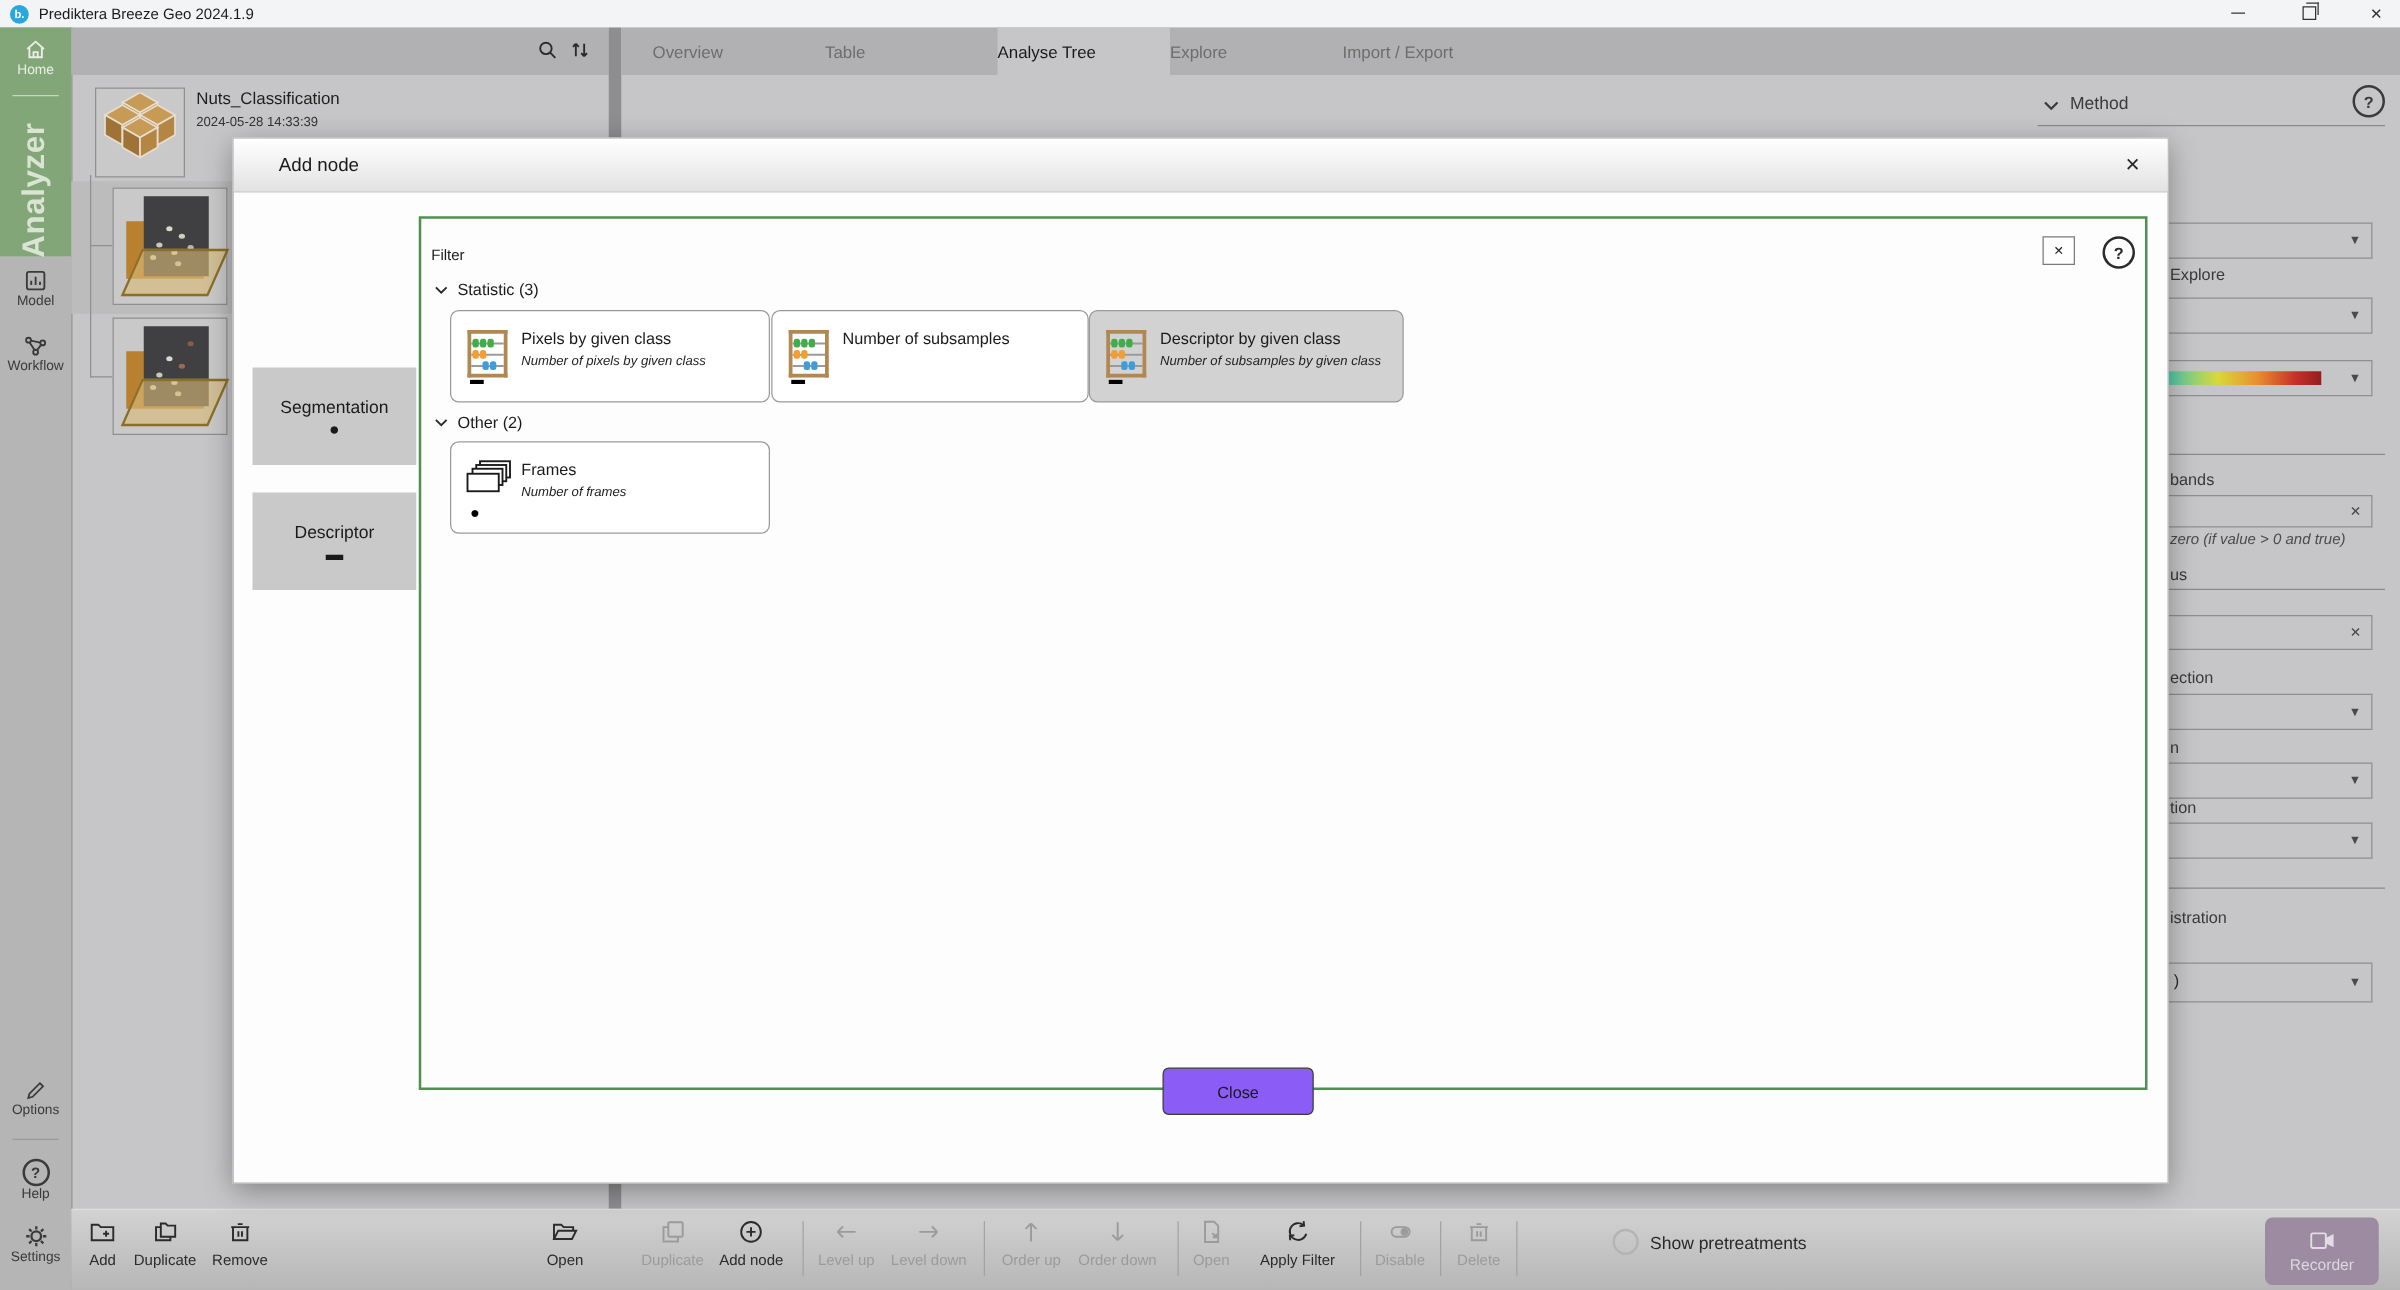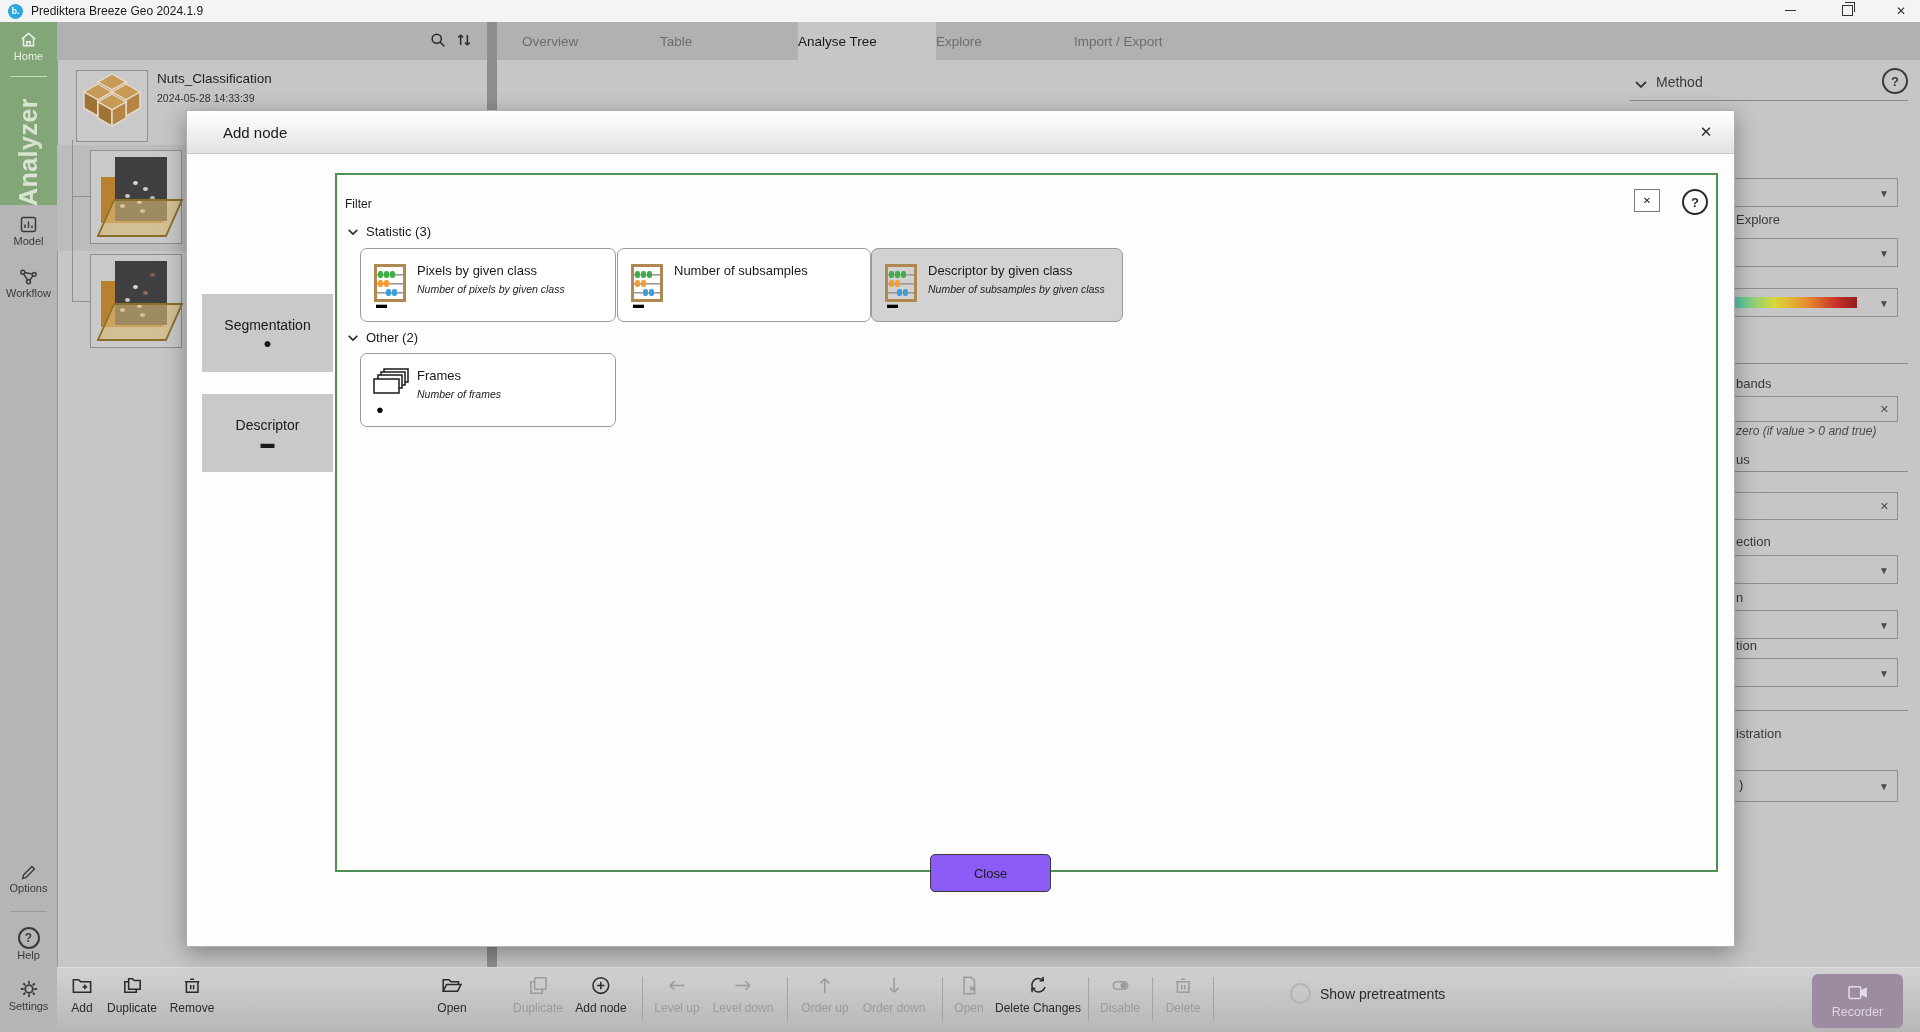--- a/index.html
+++ b/index.html
@@ -530,21 +530,21 @@
       </svg>
       <span>Open</span>
     </div>
     <div class="tbtn" style="left:981px">
       <svg viewBox="0 0 24 24" fill="none" stroke="currentColor" stroke-width="1.6">
         <path d="M18.8 13.5 A7 7 0 1 1 16.6 6.4"></path>
           <path d="M16.6 3 l0.4 3.8 -3.8 0.5"></path>
           <path d="M5.2 10.5 A7 7 0 0 1 18.8 13.5" opacity="0"></path>
         <path d="M5 17.5 l-0.3 -3.7 3.7 -0.5" transform="translate(0.4,1.5)"></path>
       </svg>
-      <span>Delete Changes</span>
+      <span>Apply Filter</span>
     </div>
     <div class="sep" style="left:1031px"></div>
     <div class="tbtn dis" style="left:1063px">
       <svg viewBox="0 0 24 24" fill="none" stroke="currentColor" stroke-width="1.6">
         <rect x="4.5" y="8" width="15" height="8" rx="4"></rect>
           <circle cx="15.2" cy="12" r="2.4" fill="currentColor"></circle>
       </svg>
       <span>Disable</span>
     </div>
     <div class="sep" style="left:1095px"></div>

